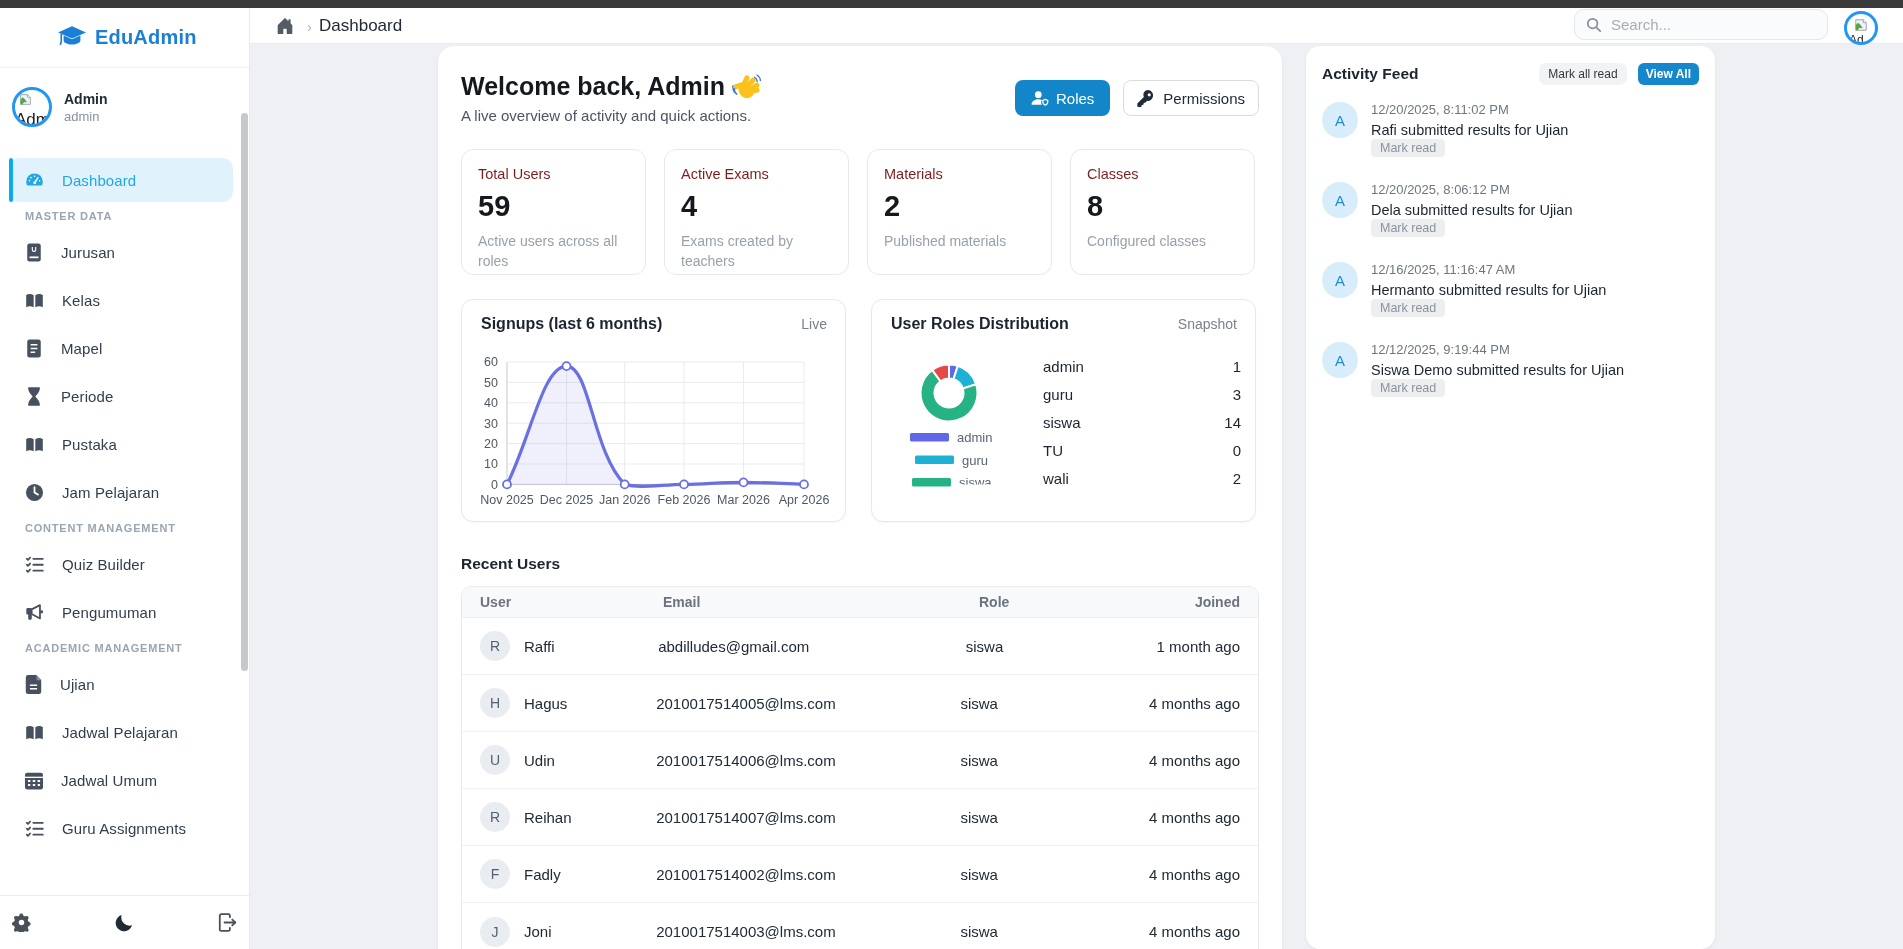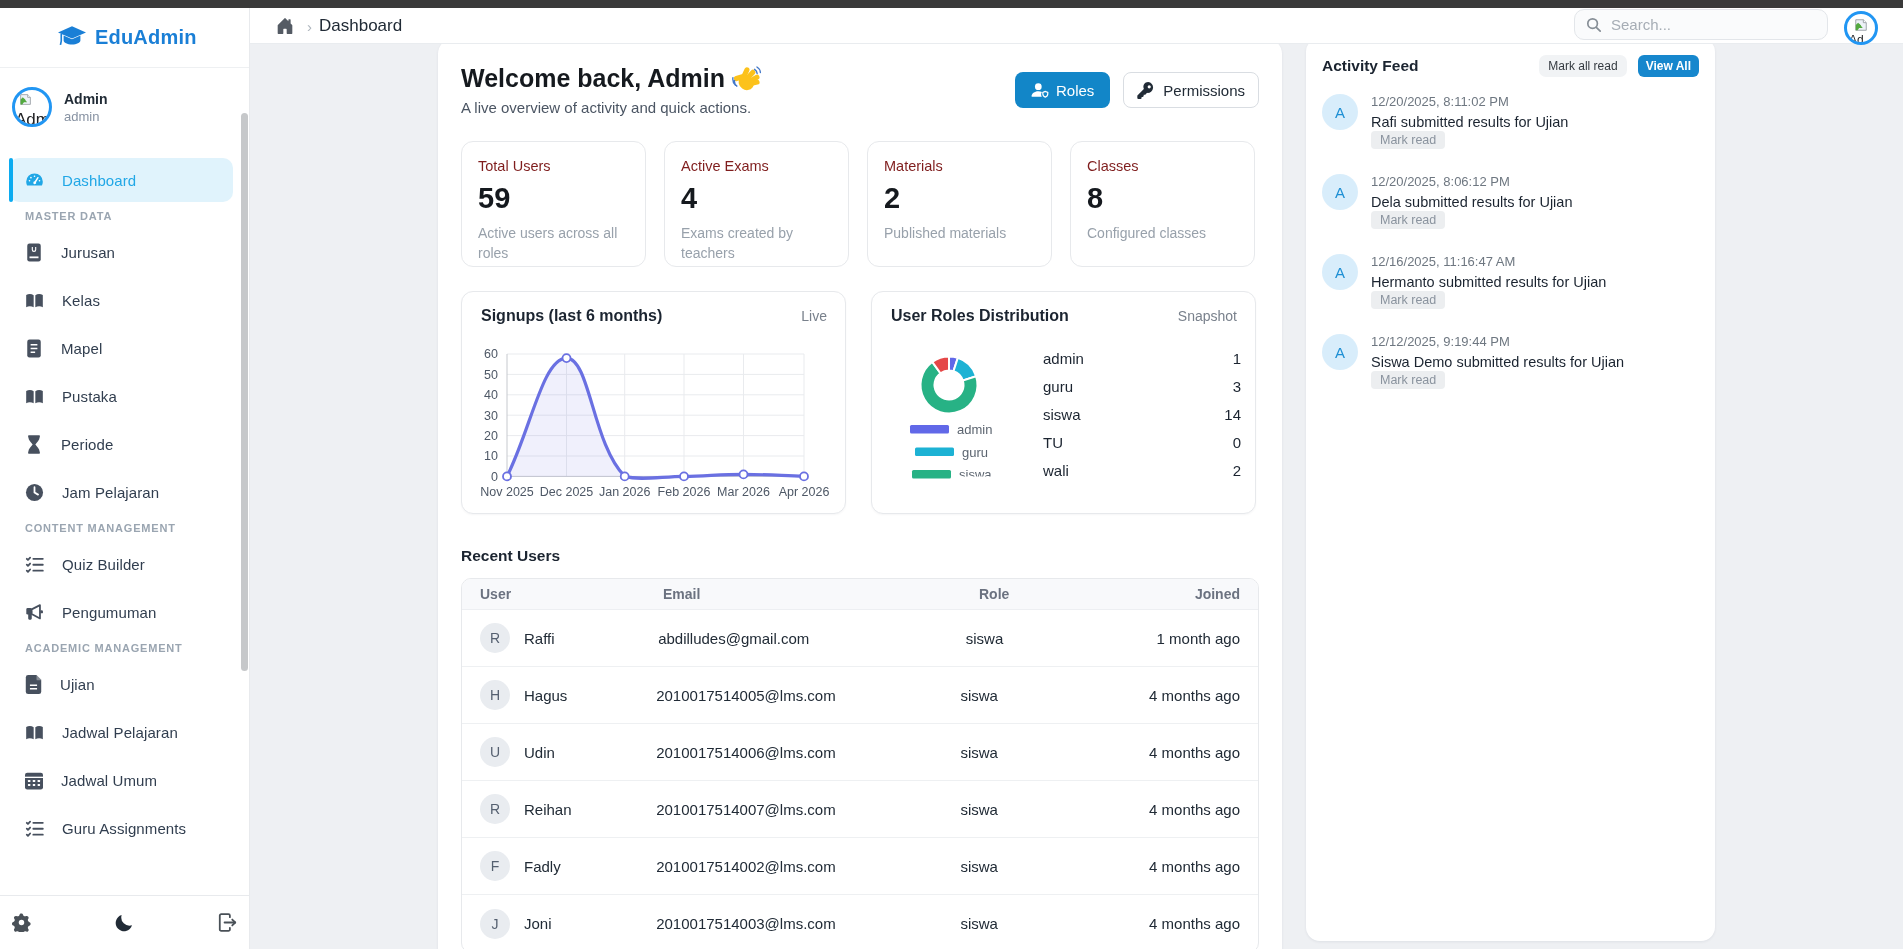--- a/index.html
+++ b/index.html
@@ -25,21 +25,21 @@
 .sfoot { position:absolute; left:0; bottom:0; width:249px; height:54px; border-top:1px solid #e8eaed; display:flex; align-items:center; justify-content:space-between; padding:0 12px 0 12px; }
 
 .topbar { position:absolute; left:250px; top:8px; width:1653px; height:36px; background:#fff; border-bottom:1px solid #e9ecef; z-index:40; }
 .crumb { position:absolute; left:26px; top:0; height:36px; display:flex; align-items:center; }
 .crumb .sep { color:#adb5bd; font-size:15px; margin:0 7px 0 13px; }
 .crumb .cur { color:#212b36; font-size:17px; font-weight:500; }
 .search { position:absolute; left:1324px; top:1px; width:254px; height:31px; border:1px solid #e3e6ea; background:#fafbfc; border-radius:10px; display:flex; align-items:center; padding-left:11px; }
 .search .ph { color:#a6adb5; font-size:15px; margin-left:9px; }
 .tavatar { position:absolute; left:1594px; top:3px; width:34px; height:34px; border-radius:50%; border:3px solid #2196f3; background:#fff; overflow:hidden; }
 
-.content { position:absolute; left:250px; top:36px; width:1653px; height:905px; }
+.content { position:absolute; left:250px; top:44px; width:1653px; height:905px; }
 .wrap { width:1277px; margin:0 auto; padding-top:2px; display:flex; gap:24px; }
 .maincard { width:844px; background:#fff; border-radius:16px; box-shadow:0 1px 3px rgba(20,30,50,.07); padding:26px 23px 23px 23px; min-height:1100px; position:relative; }
 .h1 { font-size:25px; font-weight:bold; color:#15191e; display:flex; align-items:center; }
 .sub { font-size:15px; color:#4b5563; margin-top:6px; }
 .btns { position:absolute; right:23px; top:34px; display:flex; gap:13px; }
 .btn-roles { height:36px; background:#1286c8; border-radius:8px; color:#fff; font-size:15px; font-weight:500; display:flex; align-items:center; padding:0 16px; }
 .btn-perm { height:36px; background:#fff; border:1px solid #d9dde2; border-radius:8px; color:#212b36; font-size:15px; font-weight:500; display:flex; align-items:center; padding:0 13px; }
 .stats { display:flex; gap:18px; margin-top:25px; }
 .stat { width:185px; height:126px; border:1px solid #e7e9ec; border-radius:12px; padding:16px; }
 .stat .t { font-size:14.5px; color:#7f1d1d; font-weight:500; }
@@ -158,32 +158,32 @@
       <span class="lbl">Kelas</span>
     </div>
     <div class="navitem">
       <svg width="18" height="19" viewBox="0 0 16 16" fill="#47505e">
           <path d="M4 0h8a2 2 0 0 1 2 2v12a2 2 0 0 1-2 2H4a2 2 0 0 1-2-2V2a2 2 0 0 1 2-2z"></path>
           <path d="M5 4h6v1.3H5zM5 7.3h6v1.3H5zM5 10.6h4v1.3H5z" fill="#fff"></path>
         </svg>
       <span class="lbl">Mapel</span>
     </div>
     <div class="navitem">
+      <svg width="18" height="19" viewBox="0 0 16 16" fill="#47505e">
+          <path d="M3 0h10v1.5c0 2.6-2.2 4.3-3.8 6.5 1.6 2.2 3.8 3.9 3.8 6.5V16H3v-1.5c0-2.6 2.2-4.3 3.8-6.5C5.2 5.8 3 4.1 3 1.5V0z"></path>
+          <path d="M3 0h10v1.6H3zM3 14.4h10V16H3z"></path>
+        </svg>
+      <span class="lbl">Periode</span>
+    </div>
+    <div class="navitem">
       <svg width="19" height="19" viewBox="0 0 16 16" fill="#47505e">
           <path d="M1 3.4C2.9 2.3 5.4 2.3 7.3 3.5v10.2C5.4 12.5 2.9 12.5 1 13.6V3.4z"></path>
           <path d="M15 3.4C13.1 2.3 10.6 2.3 8.7 3.5v10.2c1.9-1.2 4.4-1.2 6.3-.1V3.4z"></path>
         </svg>
       <span class="lbl">Pustaka</span>
-    </div>
-    <div class="navitem">
-      <svg width="18" height="19" viewBox="0 0 16 16" fill="#47505e">
-          <path d="M3 0h10v1.5c0 2.6-2.2 4.3-3.8 6.5 1.6 2.2 3.8 3.9 3.8 6.5V16H3v-1.5c0-2.6 2.2-4.3 3.8-6.5C5.2 5.8 3 4.1 3 1.5V0z"></path>
-          <path d="M3 0h10v1.6H3zM3 14.4h10V16H3z"></path>
-        </svg>
-      <span class="lbl">Periode</span>
     </div>
     <div class="navitem">
       <svg width="19" height="19" viewBox="0 0 16 16" fill="#47505e">
           <circle cx="8" cy="8" r="7.2"></circle>
           <path d="M8 3.5V8l3 1.8" stroke="#fff" stroke-width="1.5" fill="none" stroke-linecap="round"></path>
         </svg>
       <span class="lbl">Jam Pelajaran</span>
     </div>
     <div class="navhead">CONTENT MANAGEMENT</div>
     <div class="navitem">

